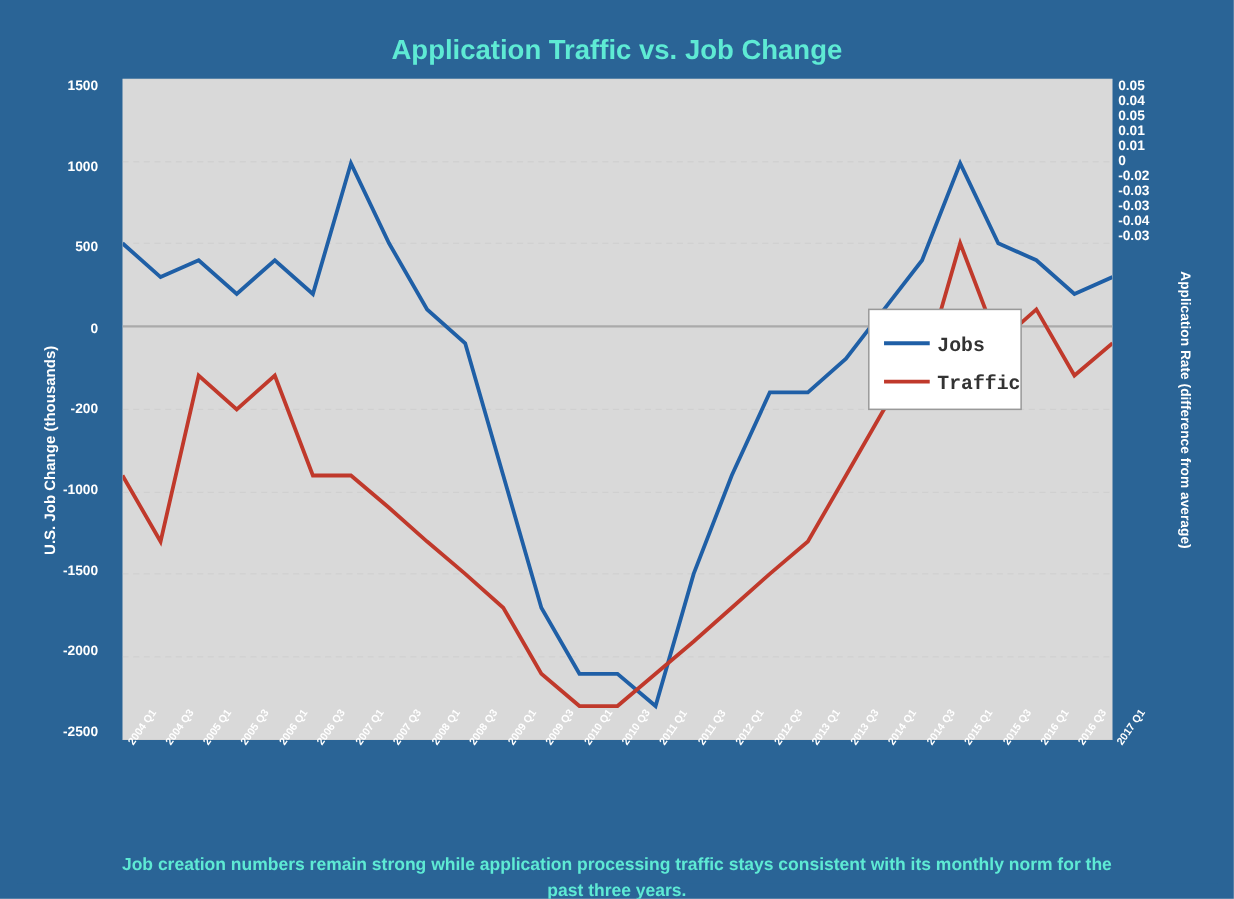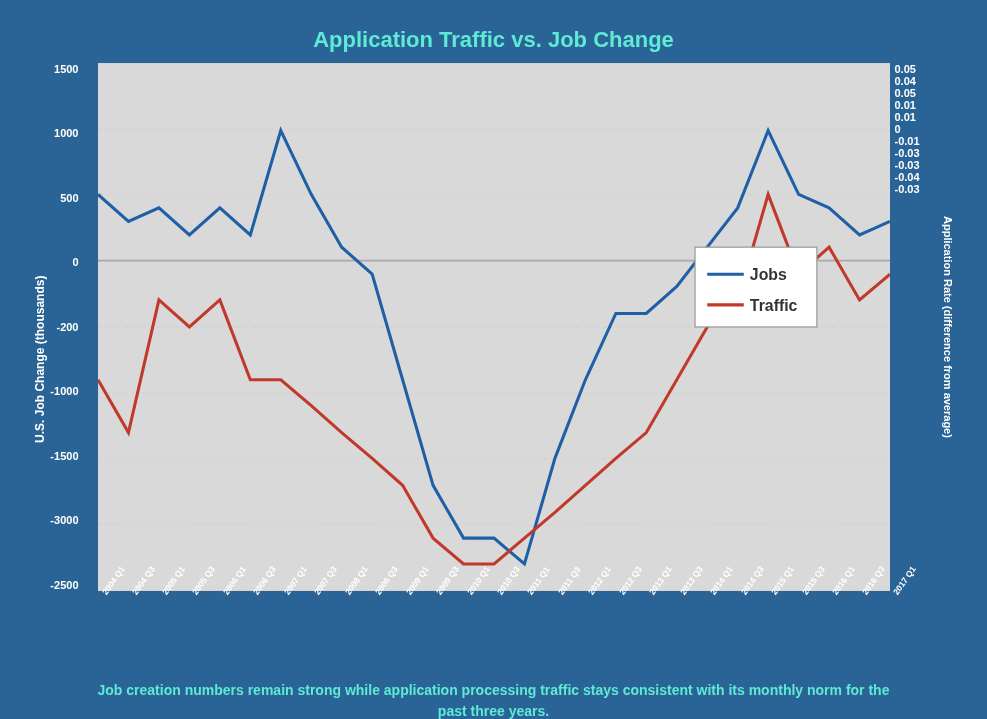--- a/index.html
+++ b/index.html
@@ -73,20 +73,21 @@
     .plot-and-right {
       flex: 1;
       display: flex;
       flex-direction: row;
     }
     .plot-container {
       flex: 1;
       background: #d9d9d9;
       position: relative;
       overflow: hidden;
+      font-family: Liberation Mono, monospace;
     }
     svg.chart-svg {
       width: 100%;
       height: 100%;
     }
     .y-axis-right {
       display: flex;
       flex-direction: column;
       justify-content: flex-start;
       align-items: flex-start;
@@ -144,21 +145,21 @@
       <div class="chart-inner">
 
         <div class="y-axis-left">
           <span class="y-tick">1500</span>
           <span class="y-tick">1000</span>
           <span class="y-tick">500</span>
           <span class="y-tick">0</span>
           <span class="y-tick">-200</span>
           <span class="y-tick">-1000</span>
           <span class="y-tick">-1500</span>
-          <span class="y-tick">-3000</span>
+          <span class="y-tick">-2000</span>
           <span class="y-tick">-2500</span>
         </div>
 
         <div class="plot-and-right">
 
           <div class="plot-container">
             <svg class="chart-svg" viewBox="0 0 650 430" preserveAspectRatio="none">
 
               <line x1="0" y1="161" x2="650" y2="161" stroke="#aaa" stroke-width="1.5" stroke-dasharray="none"></line>
               <line x1="0" y1="107" x2="650" y2="107" stroke="#ccc" stroke-width="0.5" stroke-dasharray="4,3"></line>
@@ -238,21 +239,21 @@
             </svg>
           </div>
 
           <div class="y-axis-right">
             <span class="y-tick">0.05</span>
             <span class="y-tick">0.04</span>
             <span class="y-tick">0.05</span>
             <span class="y-tick">0.01</span>
             <span class="y-tick">0.01</span>
             <span class="y-tick">0</span>
-            <span class="y-tick">-0.01</span>
+            <span class="y-tick">-0.02</span>
             <span class="y-tick">-0.03</span>
             <span class="y-tick">-0.03</span>
             <span class="y-tick">-0.04</span>
             <span class="y-tick">-0.03</span>
           </div>
 
           <div class="y-axis-right-label">Application Rate (difference from average)</div>
         </div>
       </div>
 

